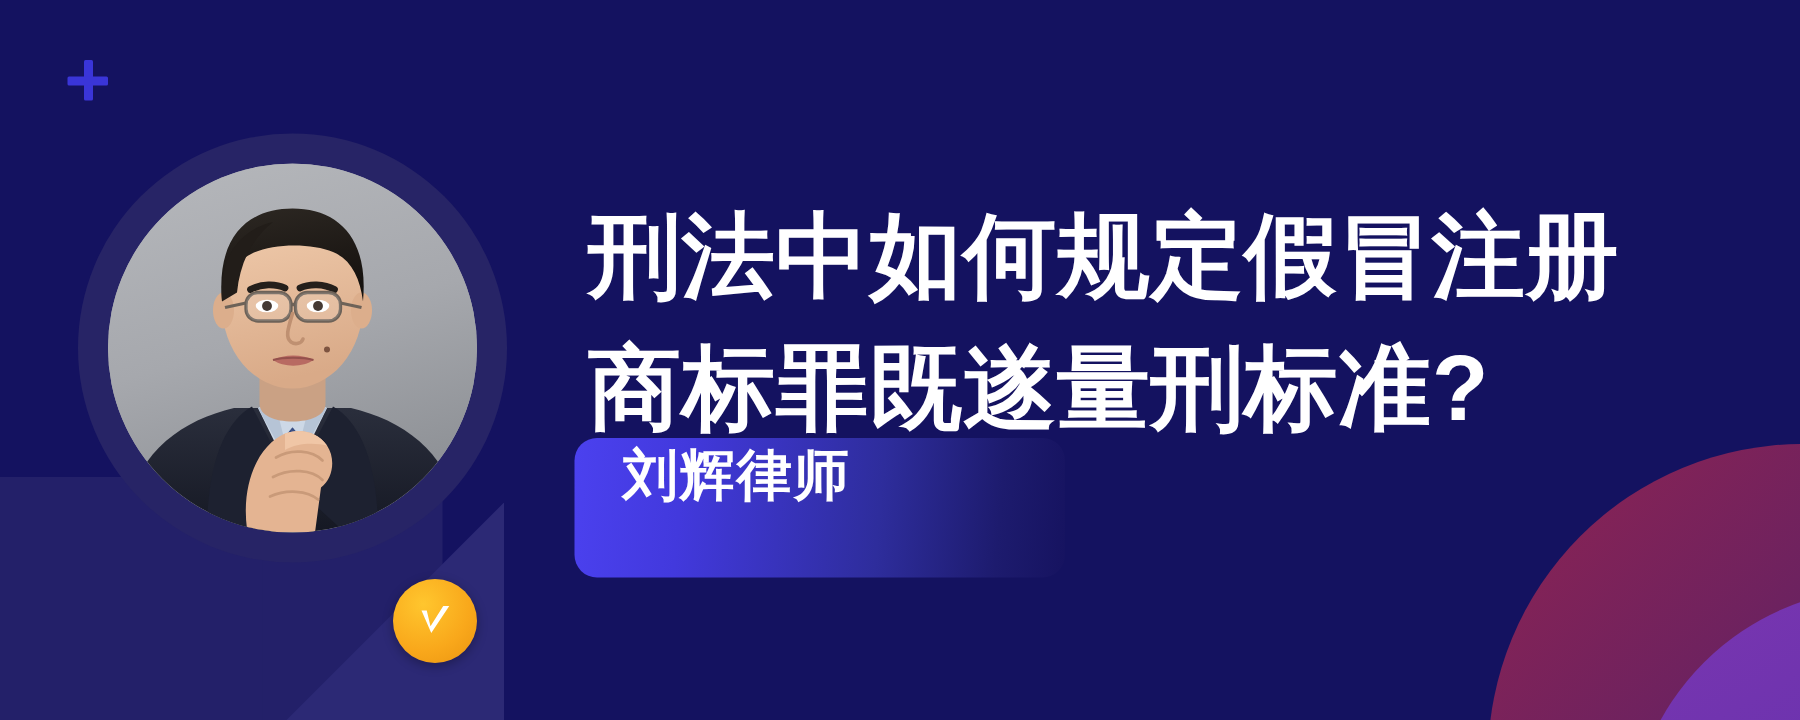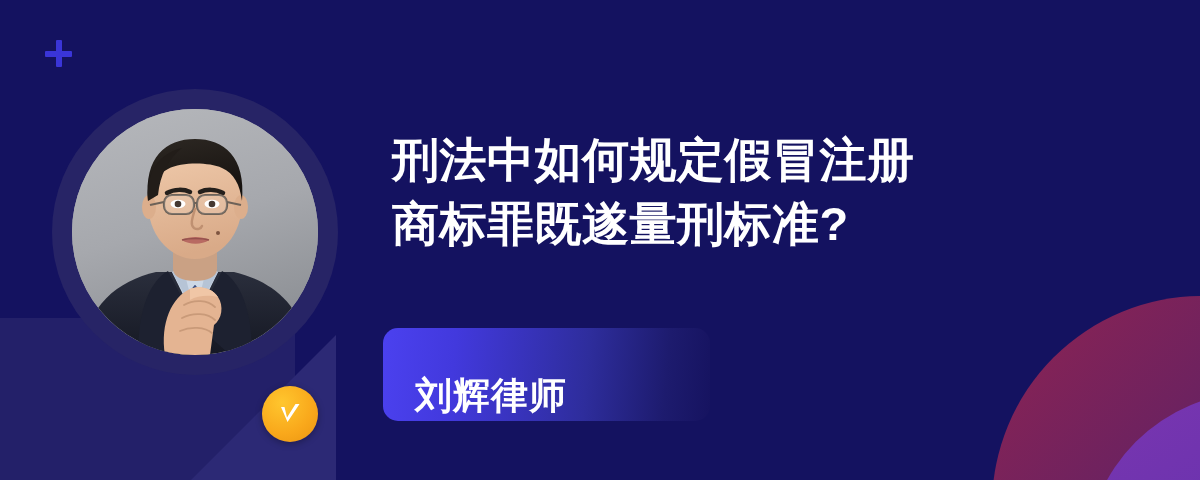--- a/index.html
+++ b/index.html
@@ -134,39 +134,38 @@
   }
   .verified-badge svg { display: block; }
 
   
   .headline {
     position: absolute;
     left: 392px;
     top: 128px;
     width: 700px;
     color: #ffffff;
-    font-size: 47px;
+    font-size: 62px;
     font-weight: bold;
-    line-height: 64px;
+    line-height: 88px;
     letter-spacing: 0.5px;
     white-space: pre-line;
   }
 
   
   .name-badge {
     position: absolute;
     left: 383px;
     top: 292px;
     width: 327px;
     height: 93px;
     border-radius: 15px;
     background: linear-gradient(95deg, #4b41ef 0%, #4239dd 22%, #2e2d9c 62%, #1d1b6e 86%, #161360 100%);
     display: flex;
-    align-items: flex-end;
-    margin-top: 36px;
+    align-items: flex-start;
   }
   .name-badge-label {
     padding-left: 32px;
     color: #ffffff;
     font-size: 37px;
     font-weight: bold;
     letter-spacing: 1px;
   }
 </style>
 </head>

